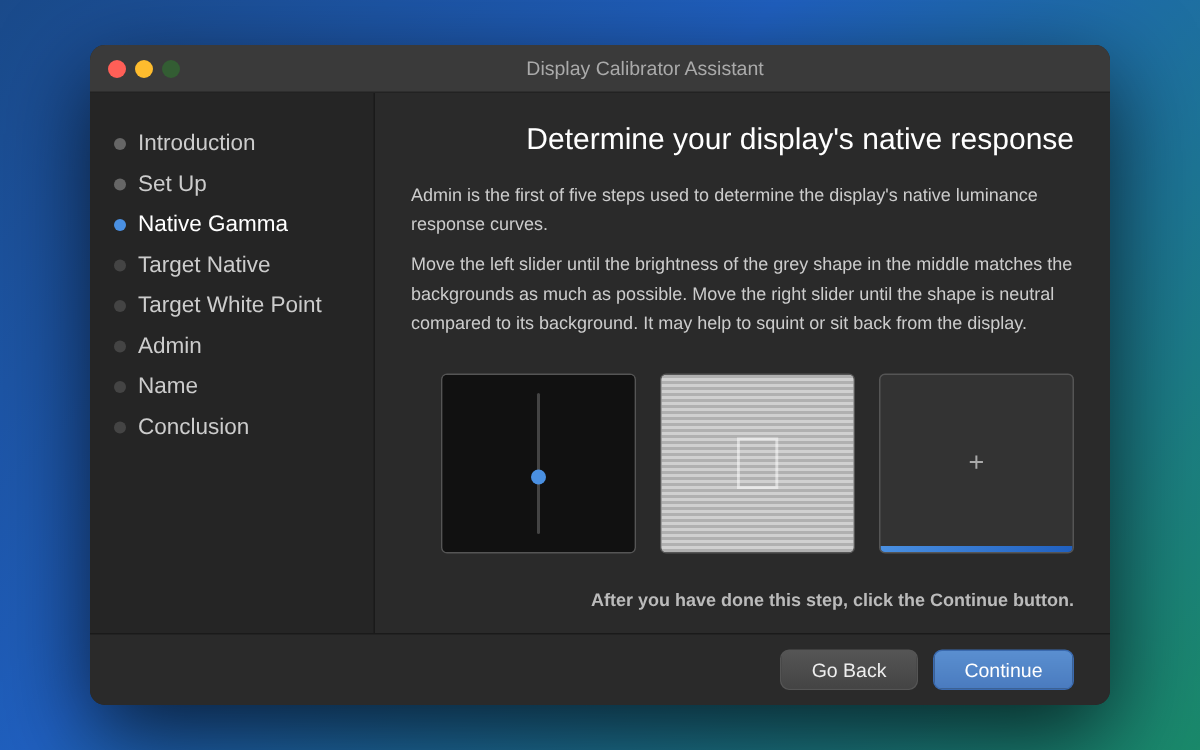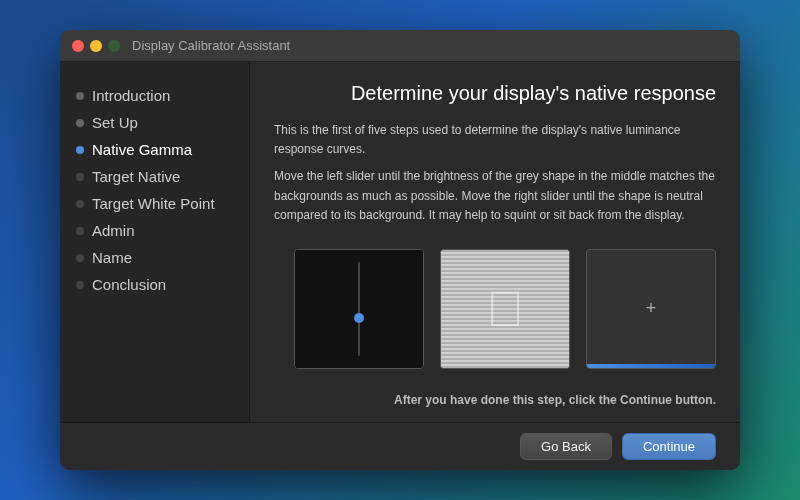--- a/index.html
+++ b/index.html
@@ -47,20 +47,21 @@
       height: 12px;
       border-radius: 50%;
     }
 
     .traffic-light.close { background: #ff5f57; }
     .traffic-light.minimize { background: #febc2e; }
     .traffic-light.maximize { background: #2c7f2c; opacity: 0.5; }
 
     .titlebar-title {
       flex: 1;
+      text-align: center;
       color: #aaa;
       font-size: 13px;
     }
 
     .content {
       display: flex;
       flex: 1;
       overflow: hidden;
     }
 
@@ -318,21 +319,21 @@
       </div>
       <div class="sidebar-item">
         <div class="sidebar-dot dot-dim"></div>
         <span>Conclusion</span>
       </div>
     </div>
 
     <div class="main">
       <h1 class="main-title">Determine your display's native response</h1>
 
-      <p class="description">This is the first of five steps used to determine the display's native luminance response curves.</p>
+      <p class="description">Admin is the first of five steps used to determine the display's native luminance response curves.</p>
       <p class="description">Move the left slider until the brightness of the grey shape in the middle matches the backgrounds as much as possible. Move the right slider until the shape is neutral compared to its background. It may help to squint or sit back from the display.</p>
 
       <div class="panels-row">
 
         <div class="panel panel-left">
           <div class="slider-container-left">
             <div class="slider-vertical">
               <div class="slider-handle-blue"></div>
             </div>
           </div>

